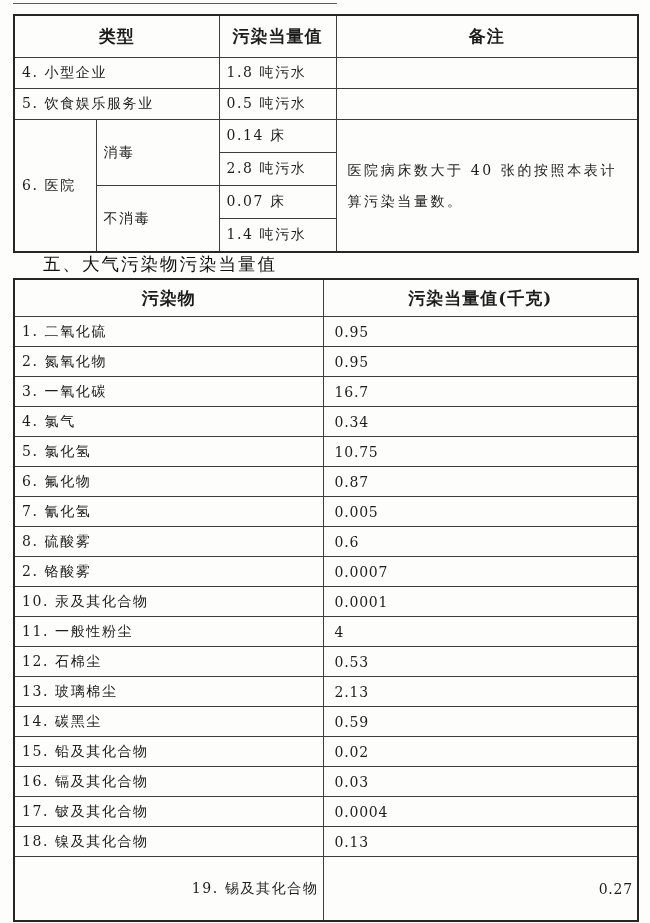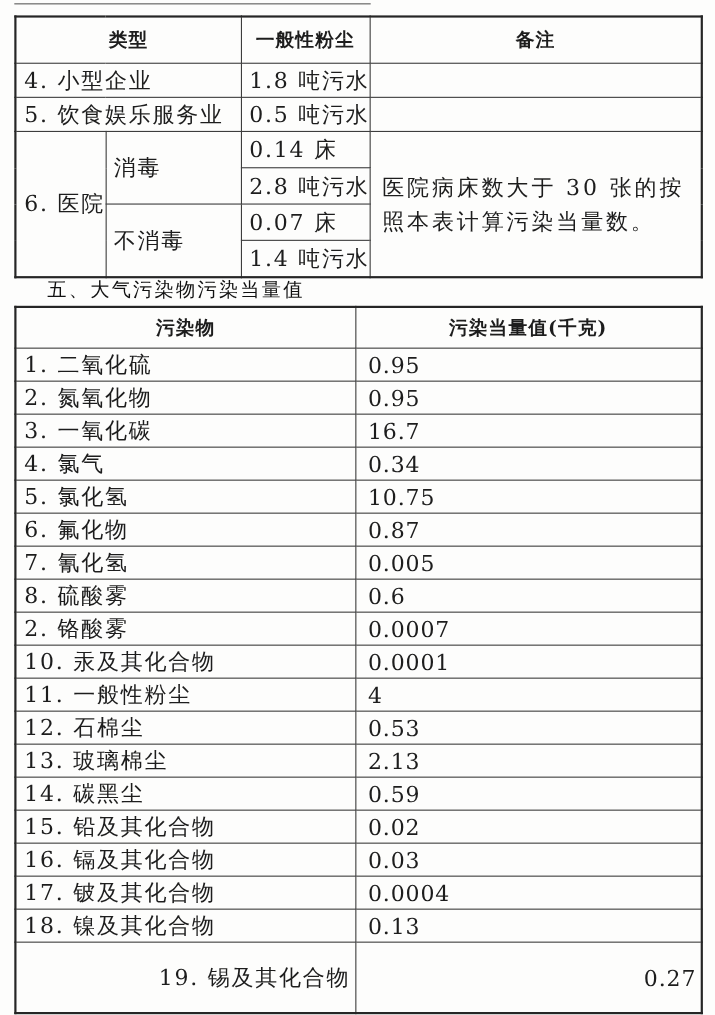--- a/index.html
+++ b/index.html
@@ -15,21 +15,21 @@
   table.tbl{
     border-collapse:collapse;table-layout:fixed;
     position:absolute;left:13px;width:624px;
     border:2px solid #262626;
   }
   #t1{top:14px;border-radius:25px;}
   #t2{top:278px;}
   .tbl th,.tbl td{
     border:1px solid #3d3d3d;
     vertical-align:middle;
-    font-size:20px;
+    font-size:14px;
     letter-spacing:1.6px;
     padding:0 4px 0 7px;
     overflow:hidden;
     white-space:nowrap;
   }
   .tbl th{
     font-weight:bold;text-align:center;font-size:17px;
     letter-spacing:1px;padding:0;
   }
   #t1 th{height:41px;}
@@ -60,40 +60,40 @@
 <table id="t1" class="tbl">
   <colgroup>
     <col style="width:82px">
       <col style="width:123px">
       <col style="width:117px">
       <col style="width:302px">
   </colgroup>
   <thead>
     <tr>
       <th colspan="2">类型</th>
-      <th>一般性粉尘</th>
+      <th>污染当量值</th>
       <th>备注</th>
     </tr>
   </thead>
   <tbody>
     <tr>
       <td colspan="2" class="c-type">4. 小型企业</td>
       <td class="c-val">1.8 吨污水</td>
       <td class="c-remark"></td>
     </tr>
     <tr>
       <td colspan="2" class="c-type">5. 饮食娱乐服务业</td>
       <td class="c-val">0.5 吨污水</td>
       <td class="c-remark"></td>
     </tr>
     <tr class="sub">
       <td rowspan="4" class="c-type">6. 医院</td>
       <td rowspan="2" class="c-type">消毒</td>
       <td class="c-val">0.14 床</td>
-      <td rowspan="4" class="c-remark">医院病床数大于 30 张的按照本表计算污染当量数。</td>
+      <td rowspan="4" class="c-remark">医院病床数大于 40 张的按照本表计算污染当量数。</td>
     </tr>
     <tr class="sub">
       <td class="c-val">2.8 吨污水</td>
     </tr>
     <tr class="sub">
       <td rowspan="2" class="c-type">不消毒</td>
       <td class="c-val">0.07 床</td>
     </tr>
     <tr class="sub">
       <td class="c-val">1.4 吨污水</td>

